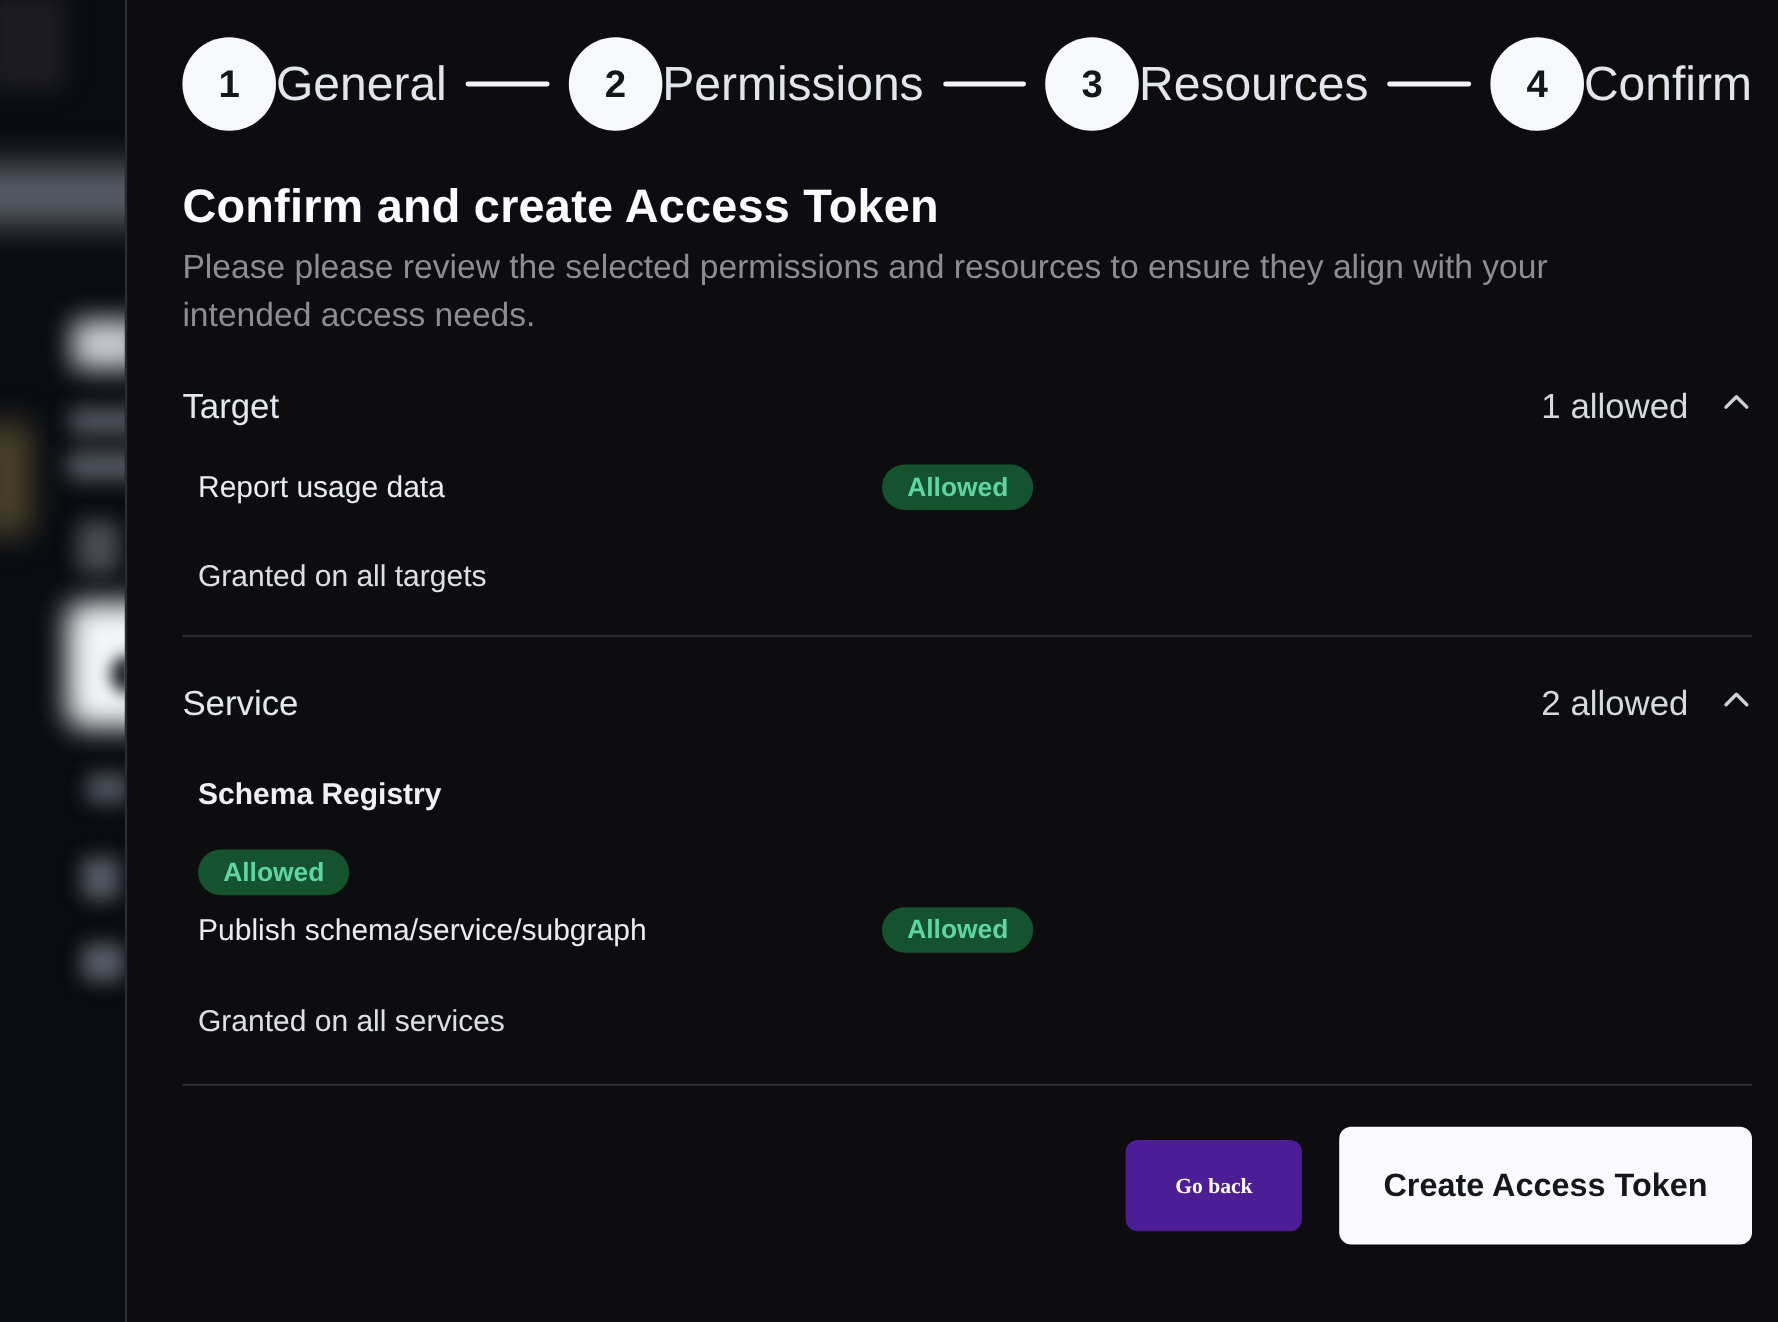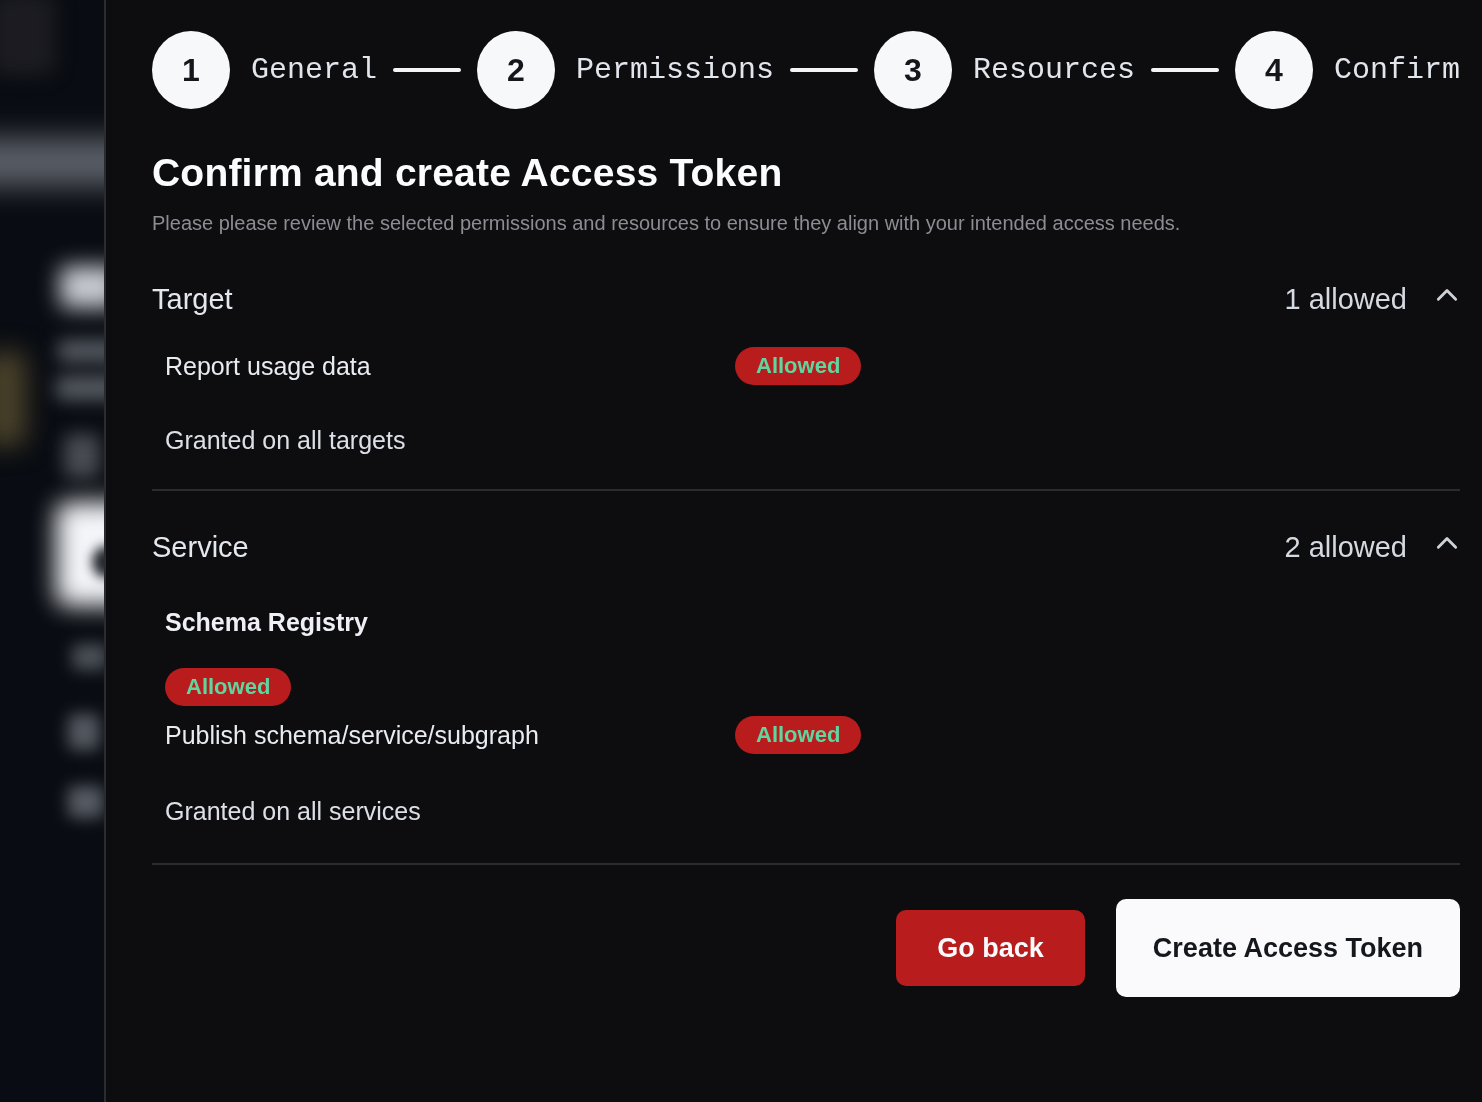--- a/index.html
+++ b/index.html
@@ -45,64 +45,64 @@
   
   .stepper { display: flex; align-items: center; margin-top: 31px; }
   .step { display: flex; align-items: center; }
   .step-circle {
     width: 78px; height: 78px; border-radius: 50%;
     background: #f7f8fa; color: #13161b;
     font-size: 32px; font-weight: 700;
     display: flex; align-items: center; justify-content: center;
     flex-shrink: 0;
   }
-  .step-label { margin-left: 21px; font-size: 30px; font-weight: 500; color: #e2e6ec; white-space: nowrap; font-family: Liberation Mono, monospace; }
+  .step-label { font-size: 40px; font-weight: 500; color: #e2e6ec; white-space: nowrap; }
   .connector { width: 94px; height: 4px; background: #f2f4f7; border-radius: 2px; margin: 0 16px; flex-shrink: 1; }
 
   
   .page-title { margin-top: 42px; font-size: 39px; font-weight: 700; color: #fbfcfe; letter-spacing: .2px; }
-  .page-subtitle { margin-top: 8px; font-size: 20px; line-height: 40px; color: #8b8d93; max-width: 1230px; }
+  .page-subtitle { margin-top: 8px; font-size: 28px; line-height: 40px; color: #8b8d93; max-width: 1230px; }
 
   
   .section-header { margin-top: 40px; display: flex; align-items: center; justify-content: space-between; cursor: pointer; }
   .section-name { font-size: 29px; font-weight: 500; color: #e3e7ee; }
   .section-right { display: flex; align-items: flex-start; }
   .section-count { font-size: 29px; font-weight: 500; color: #d5d9e0; }
   .chevron { margin-left: 27px; width: 26px; height: 26px; display: flex; align-items: center; justify-content: center; }
   .chevron svg { display: block; }
 
   .group { padding-left: 13px; }
   .group-heading { margin-top: 44px; font-size: 25px; font-weight: 700; color: #eef0f5; }
   .perm-row { display: flex; align-items: center; height: 40px; }
   .perm-row.first { margin-top: 30px; }
   .perm-row.next  { margin-top: 8px; }
   .perm-label { width: 570px; flex-shrink: 0; font-size: 25px; color: #e8ebf0; }
   .badge {
     display: inline-flex; align-items: center; justify-content: center;
     height: 38px; padding: 0 21px; border-radius: 19px;
-    background: #b91c1c; color: #5fd6a0;
+    background: #14532d; color: #5fd6a0;
     font-size: 22px; font-weight: 700;
   }
   .footnote { margin-top: 40px; padding-left: 13px; font-size: 25px; color: #dce0e6; }
   .footnote.services { margin-top: 42px; }
 
   .divider { margin-top: 34px; height: 2px; background: #2c2b2d; border: none; }
   .divider.second { margin-top: 37px; }
 
   
   .footer { margin-top: 34px; display: flex; justify-content: flex-end; align-items: center; gap: 31px; }
   .btn {
     border: none; border-radius: 10px; cursor: pointer;
     display: inline-flex; align-items: center; justify-content: center;
     font-family: "Liberation Sans", sans-serif;
   }
   .btn-secondary {
-    background: #b91c1c; color: #fafbfd;
+    background: #4c1d95; color: #fafbfd;
     height: 76px; padding: 0 41px;
-    font-size: 27px; font-weight: 600;
+    font-size: 18px; font-weight: 600; font-family: Liberation Serif, serif;
   }
   .btn-primary {
     background: #fafafc; color: #14171c;
     height: 98px; padding: 0 37px;
     font-size: 27px; font-weight: 700;
   }
 </style>
 </head>
 <body>
 

